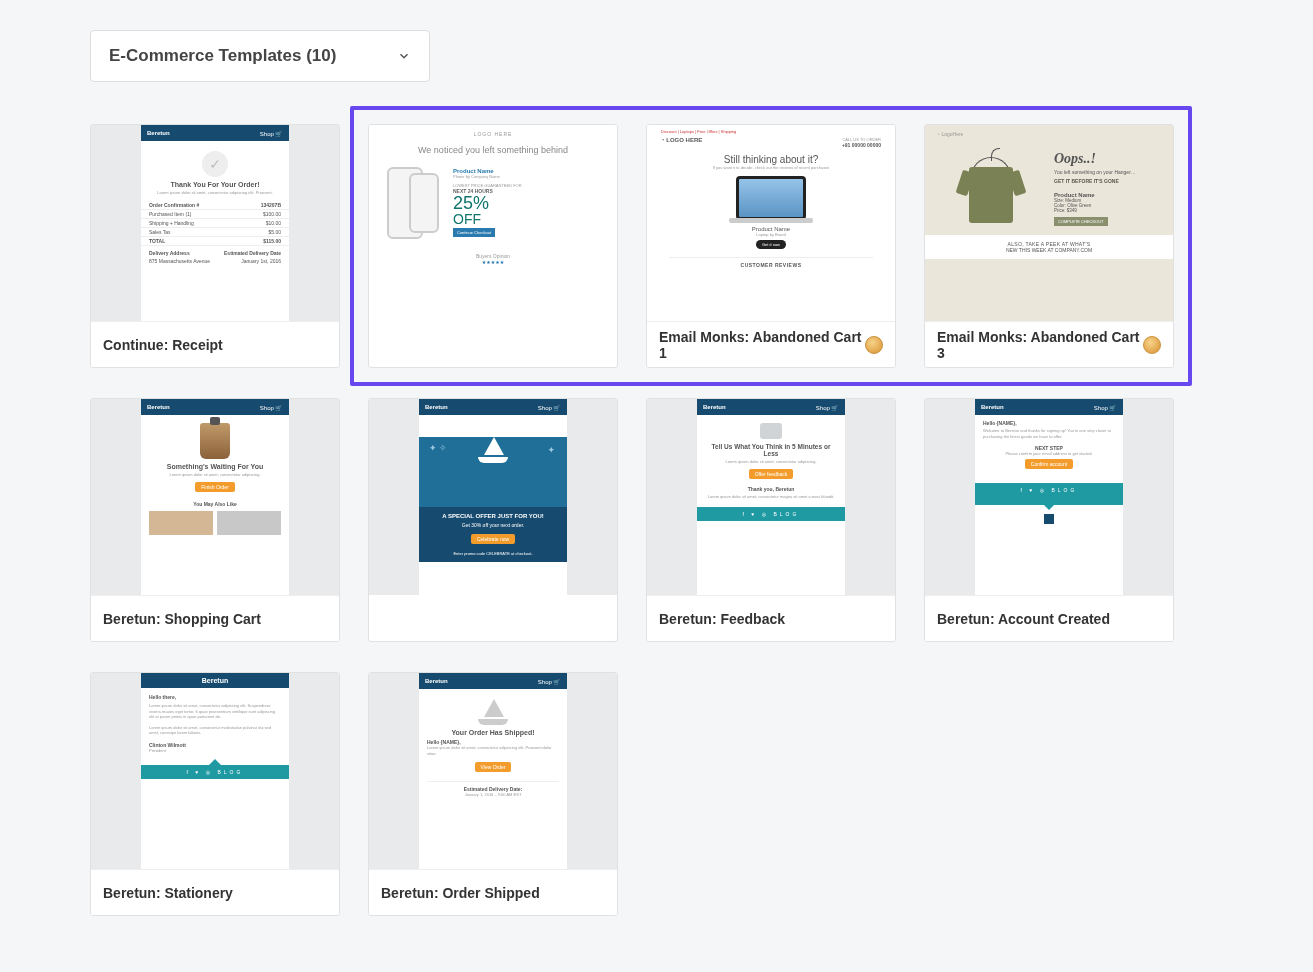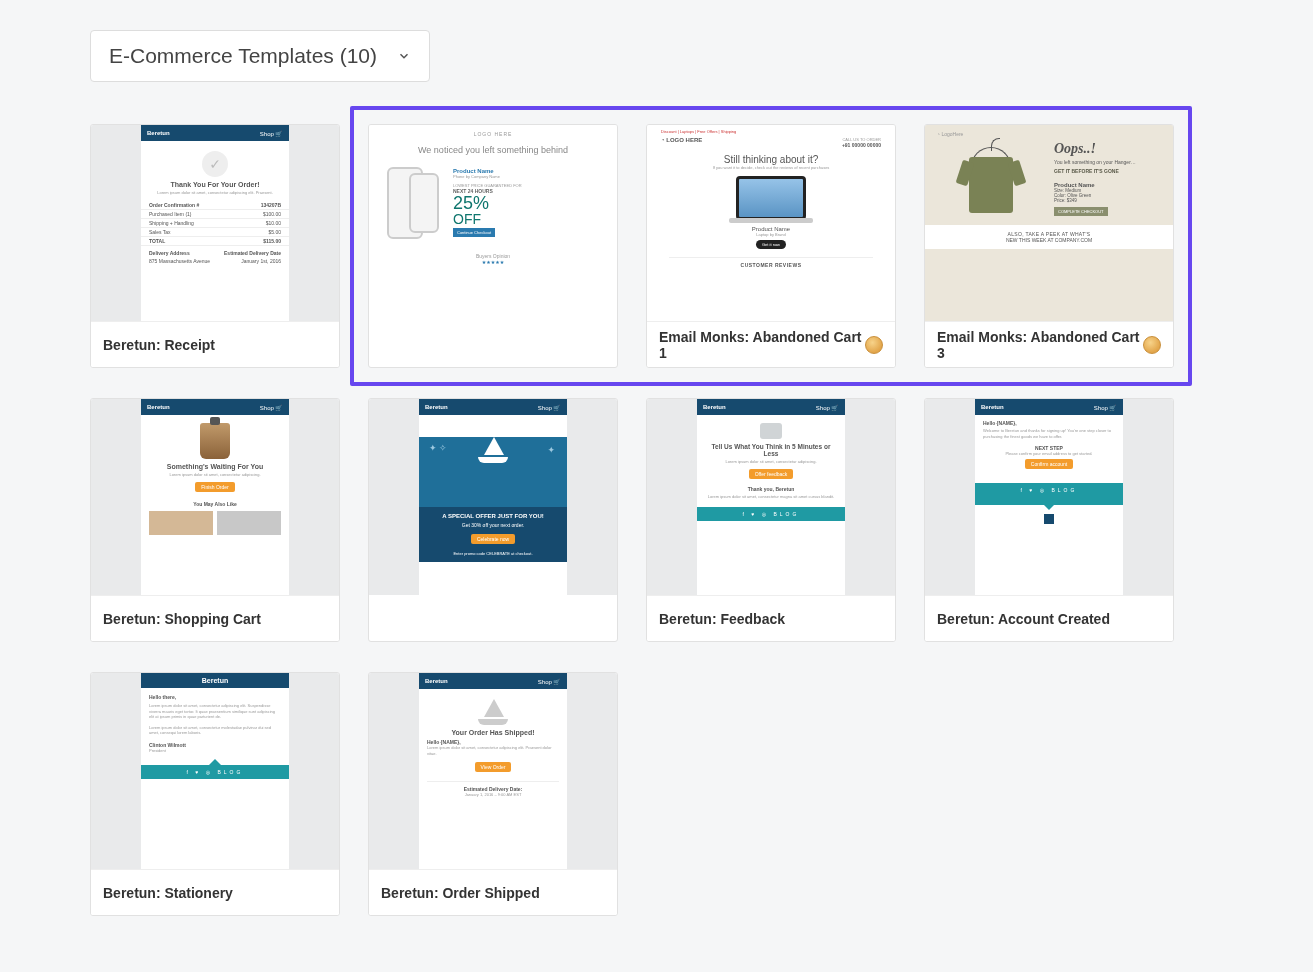--- a/index.html
+++ b/index.html
@@ -15,21 +15,21 @@
     border-radius: 4px;
     width: 340px;
     height: 52px;
     display: flex;
     align-items: center;
     justify-content: space-between;
     padding: 0 18px;
     margin-bottom: 42px;
     cursor: pointer;
   }
-  .dropdown-label { font-size: 21px; font-weight: 400; color: #444; }
+  .dropdown-label { font-size: 17px; font-weight: 700; color: #444; }
   .chevron { width: 14px; height: 14px; }
   .grid {
     display: grid;
     grid-template-columns: repeat(4, 250px);
     gap: 28px;
     row-gap: 30px;
   }
   .card {
     background: #fff;
     border: 1px solid #e1e1e1;
@@ -167,21 +167,21 @@
             <span>Delivery Address</span>
             <span>Estimated Delivery Date</span>
           </div>
         <div class="tiny-row" style="border:none;">
             <span>875 Massachusetts Avenue</span>
             <span>January 1st, 2016</span>
           </div>
       </div>
     </div>
     <div class="caption">
-        <span>Beretun: Receipt</span>
+        <span>Continue: Receipt</span>
       </div>
   </div>
 
   <div class="highlight-box">
 
     <div class="card">
       <div class="preview">
         <div class="preview-wide" style="padding:6px 14px;">
           <div class="center muted" style="font-size:5px;letter-spacing:1px;">LOGO HERE</div>
           <div class="center" style="font-size:9px;color:#888;margin-top:8px;line-height:1.3;">We noticed you left something behind</div>
@@ -230,21 +230,21 @@
       <div class="caption">
         <span>Email Monks: Abandoned Cart 1</span>
         <span class="monk-badge"></span>
       </div>
     </div>
 
     <div class="card">
       <div class="preview">
         <div class="preview-wide" style="background:#ebe6da;padding:6px 12px;">
           <div class="muted" style="font-size:5px;">◔ LogoHere</div>
-          <div style="display:flex;gap:10px;margin-top:4px;">
+          <div style="display:flex;gap:10px;margin-top:14px;">
             <div style="width:50%;">
               <div class="hanger"></div>
               <div class="shirt"></div>
             </div>
             <div style="width:50%;">
               <div style="font-family:serif;font-size:14px;font-weight:700;font-style:italic;">Oops..!</div>
               <div style="font-size:5px;margin-top:2px;">You left something on your Hanger…</div>
               <div style="font-size:5px;font-weight:700;color:#5a5a4a;margin-top:3px;">GET IT BEFORE IT'S GONE</div>
               <div style="font-size:6px;font-weight:700;margin-top:8px;">Product Name</div>
               <div style="font-size:4.5px;">Size: Medium</div>

